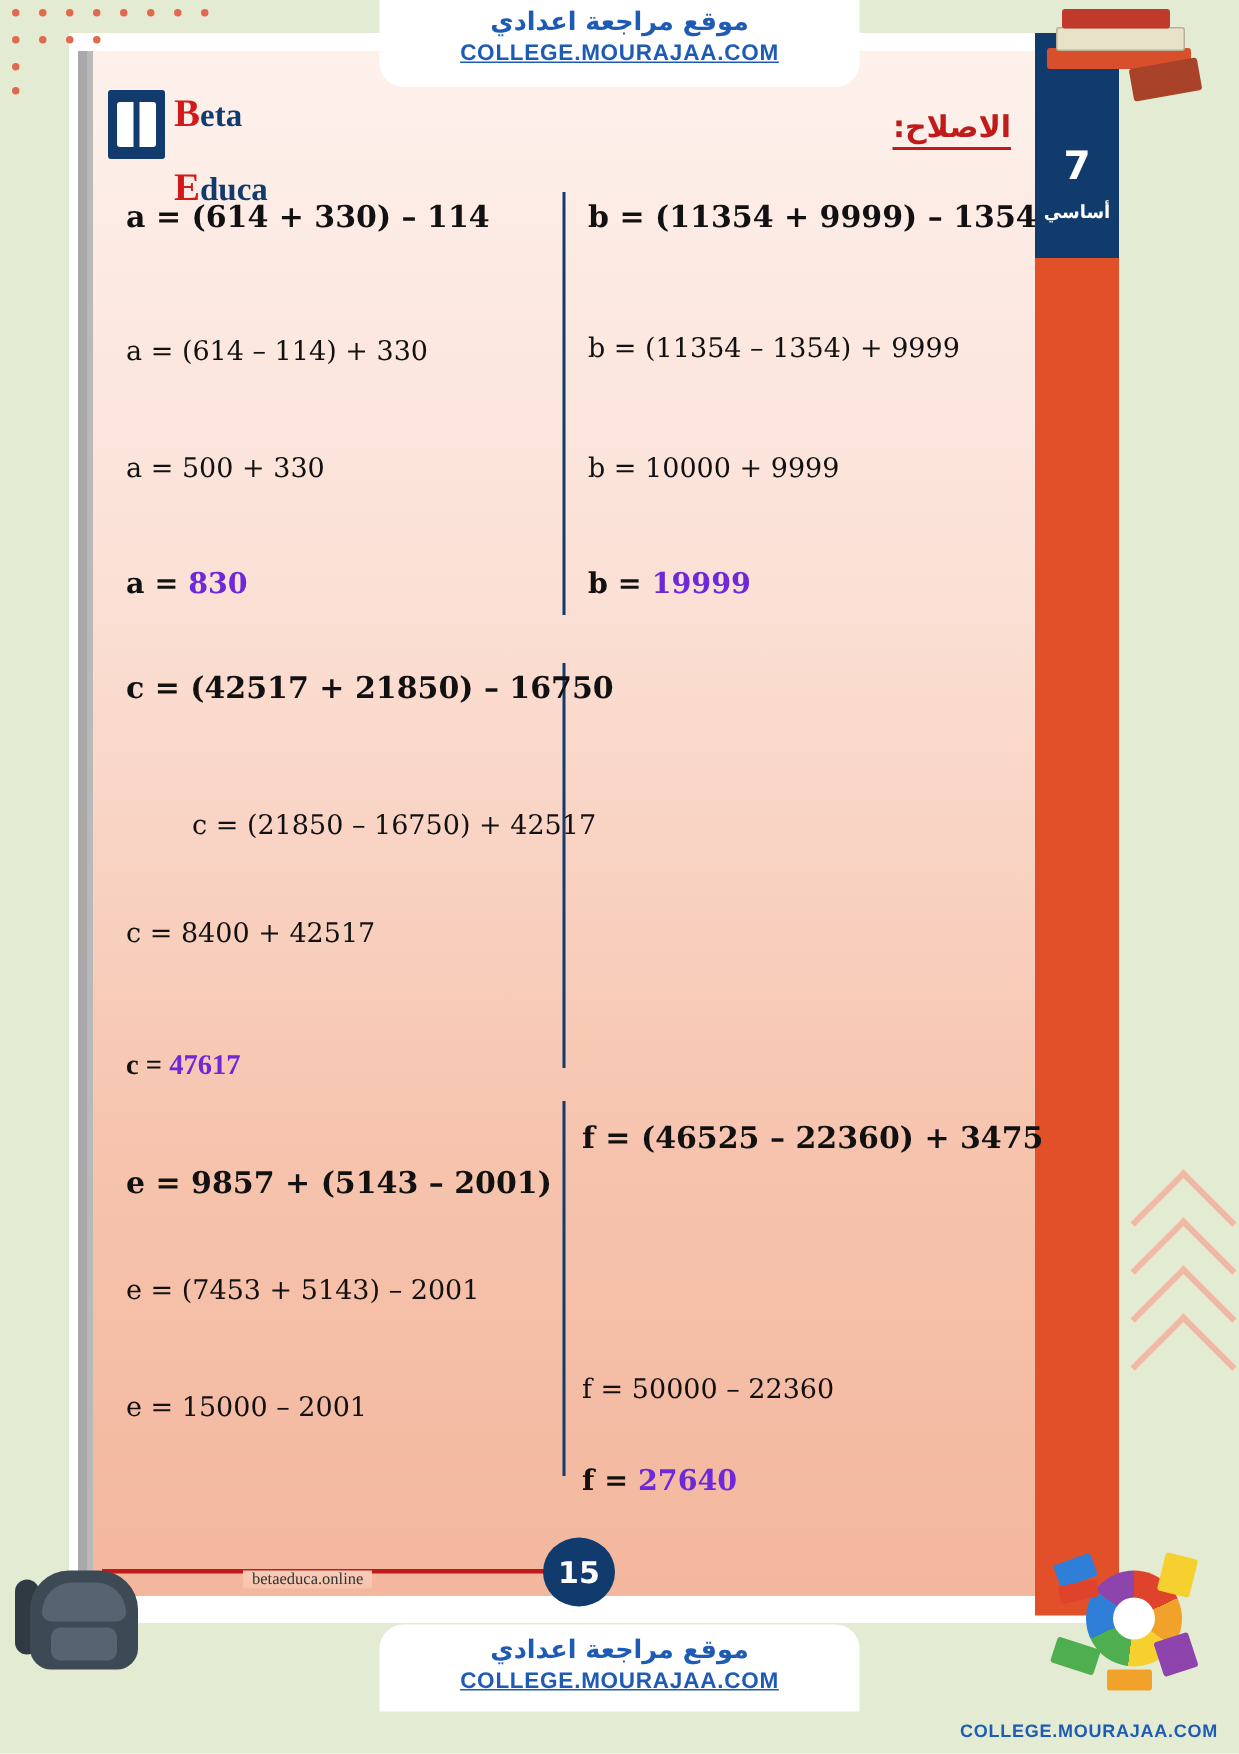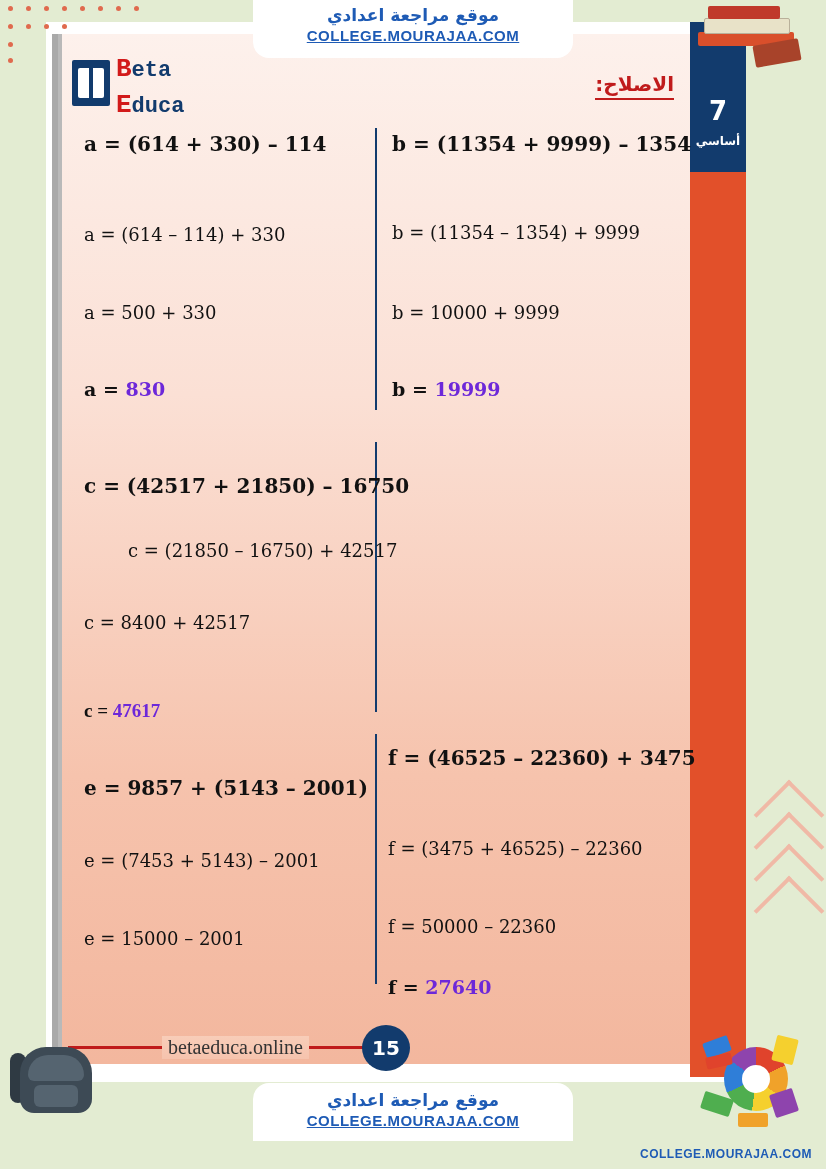--- a/index.html
+++ b/index.html
@@ -205,25 +205,25 @@
     position: absolute;
     left: 17px; top: 8px;
     width: 4px; height: 30px;
     background: #123b6d;
   }
   .logo-text {
     position: absolute;
     left: 44px; top: 0;
   }
   .logo-text .row {
-    font-family: Liberation Mono, monospace;
+    font-family: Liberation Serif, serif;
     font-weight: bold;
     font-size: 22px;
     color: #123b6d;
-    line-height: 34px;
+    line-height: 48px;
   }
   .logo-text .row .cap {
     color: #d21a1a;
     font-size: 26px;
   }
 
   
   .correction-title {
     position: absolute;
     right: 152px; top: 72px;
@@ -284,21 +284,21 @@
     width: 330px; height: 3px;
     background: #c01b1b;
     z-index: 7;
   }
   .foot-site {
     position: absolute;
     left: 162px; bottom: 110px;
     background: linear-gradient(180deg,#f8cdb9,#f6c3ad);
     padding: 0 6px;
     color: #333;
-    font-size: 20px;
+    font-size: 11px;
     font-family: "Liberation Serif", serif;
     z-index: 8;
   }
   .page-badge {
     position: absolute;
     left: 362px; bottom: 98px;
     width: 48px; height: 46px;
     border-radius: 50%;
     background: #123b6d;
     color: #fff;
@@ -458,38 +458,37 @@
   <div class="block" style="left:322px; top:0px; width:300px; height:290px;">
     <div class="mline first" style="top:6px;">b = (11354 + 9999) – 1354</div>
     <div class="mline step" style="top:96px;">b = (11354 – 1354) + 9999</div>
     <div class="mline step" style="top:176px;">b = 10000 + 9999</div>
     <div class="mline result" style="top:252px;">
       <span>b = </span><span class="val">19999</span>
     </div>
   </div>
 
   <div class="block" style="left:14px; top:314px; width:300px; height:280px;">
-    <div class="mline first" style="top:34px;text-align:right;">c = (42517 + 21850) – 16750</div>
+    <div class="mline first" style="top:6px;text-align:right;">c = (42517 + 21850) – 16750</div>
     <div class="mline step" style="top:100px;margin-left:44px;">c = (21850 – 16750) + 42517</div>
     <div class="mline step" style="top:172px;">c = 8400 + 42517</div>
     <div class="mline result" style="top:260px;font-family:Liberation Serif, serif;">
       <span>c = </span><span class="val">47617</span>
     </div>
   </div>
 
 
   <div class="block" style="left:14px; top:606px; width:300px; height:260px;">
     <div class="mline first" style="top:44px;">e = 9857 + (5143 – 2001)</div>
     <div class="mline step" style="top:118px;">e = (7453 + 5143) – 2001</div>
     <div class="mline step" style="top:196px;text-align:right;">e = 15000 – 2001</div>
   </div>
 
   <div class="block" style="left:318px; top:606px; width:300px; height:280px;">
     <div class="mline first" style="top:14px;">f = (46525 – 22360) + 3475</div>
-    <div class="mline step" style="top:106px;">f = (3475 + 46525) – 22360</div>
     <div class="mline step" style="top:184px;">f = 50000 – 22360</div>
     <div class="mline result" style="top:244px;">
       <span>f = </span><span class="val">27640</span>
     </div>
   </div>
 
 </div>
 
 <div class="foot-rule"></div>
 <div class="foot-site">betaeduca.online</div>

